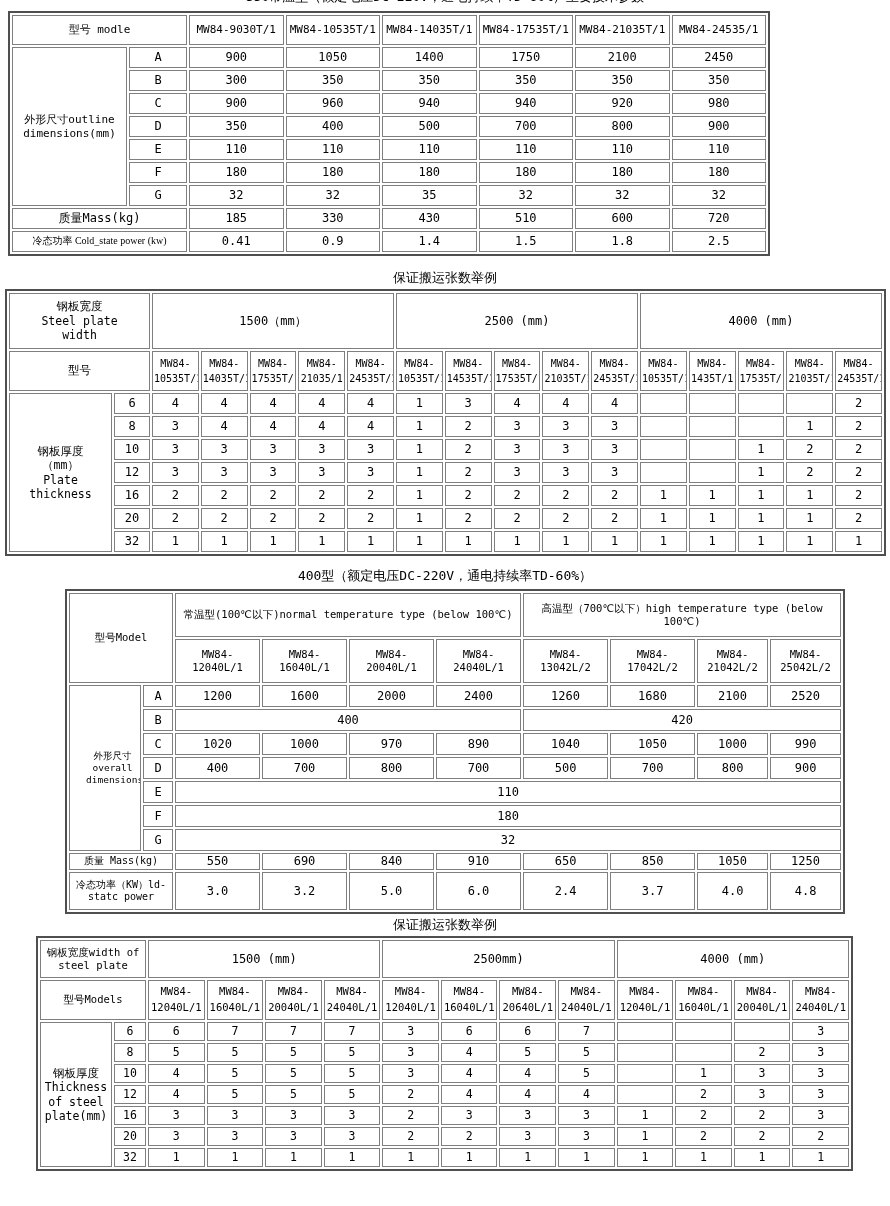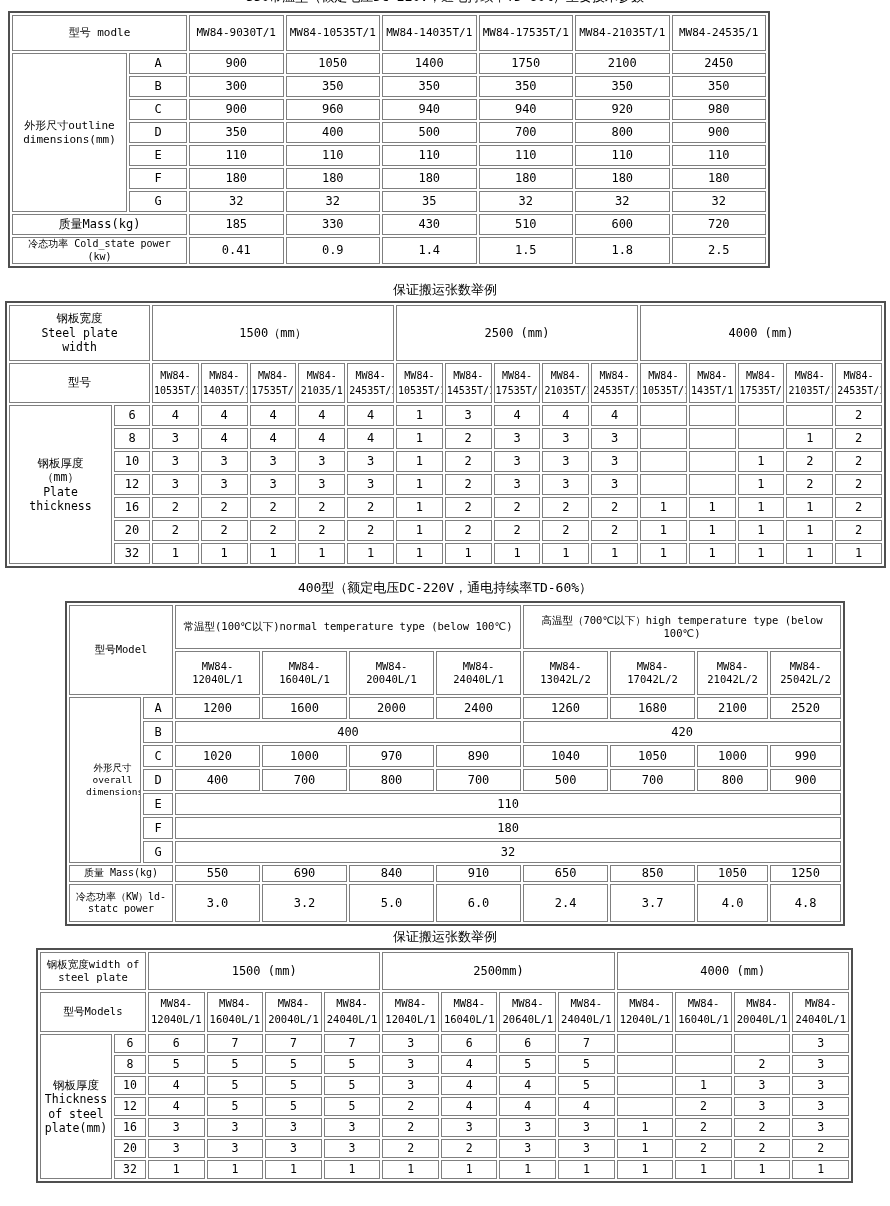--- a/index.html
+++ b/index.html
@@ -16,25 +16,25 @@
     border-collapse:separate;border-spacing:2px;
     border:2px solid #4f4f4f;background:#fff;table-layout:fixed;
   }
   table.t td{
     border:1px solid #7f7f7f;text-align:center;vertical-align:middle;
     padding:0 1px;font-size:12px;white-space:pre-line;overflow:hidden;
     line-height:1.25;
   }
   
   .t1{width:762px;margin:6px 0 0 8px;}
-  .t1 .rh{height:36px;}
+  .t1 .rh{height:30px;}
   .t1 .rb{height:21px;}
   .t1 .rh td{font-size:11px;}
   .t1 td.lbl{font-size:11px;}
-  .t1 td.fs10{font-size:10px;}
+  .t1 td.fs10{font-size:10px;font-family:Liberation Serif, serif;}
   
   .t2{width:881px;margin:3px 0 0 5px;}
   .t2 .rg{height:56px;border-radius:8px;}
   .t2 .rm{height:40px;}
   .t2 .rb{height:21px;}
   .t2 .rm td{font-size:10px;line-height:1.5;}
   .t2 td.lbl{font-size:11.5px;}
   
   .t3{width:767px;margin:5px 0 0 65px;}
   .t3 .rg{height:44px;}

